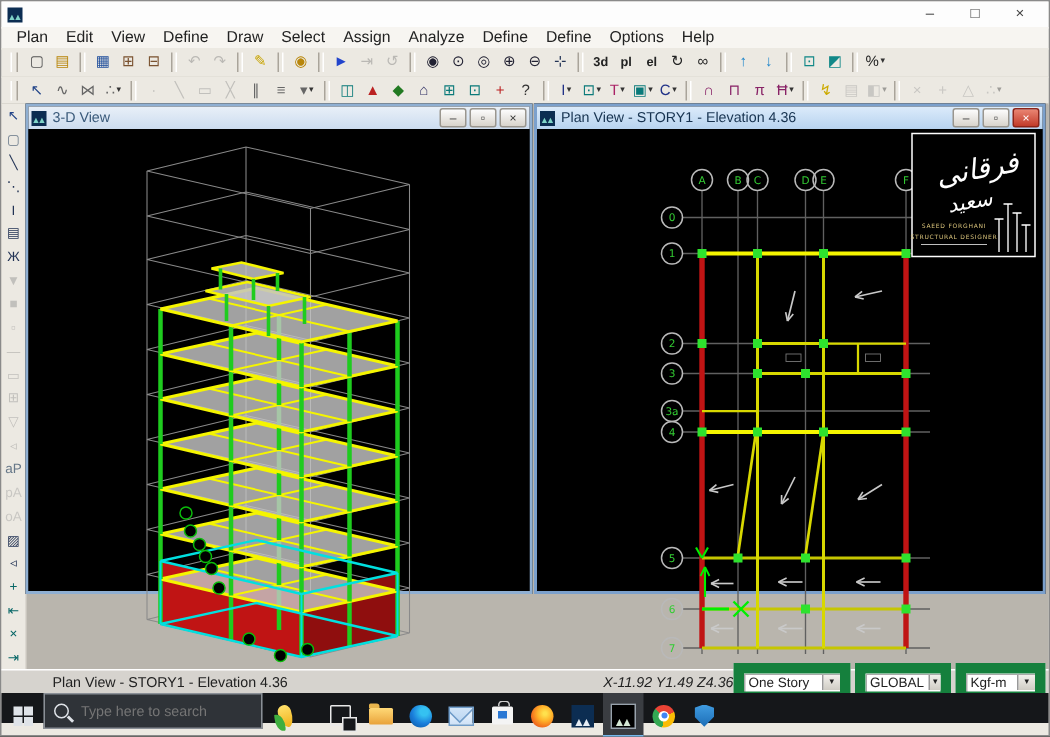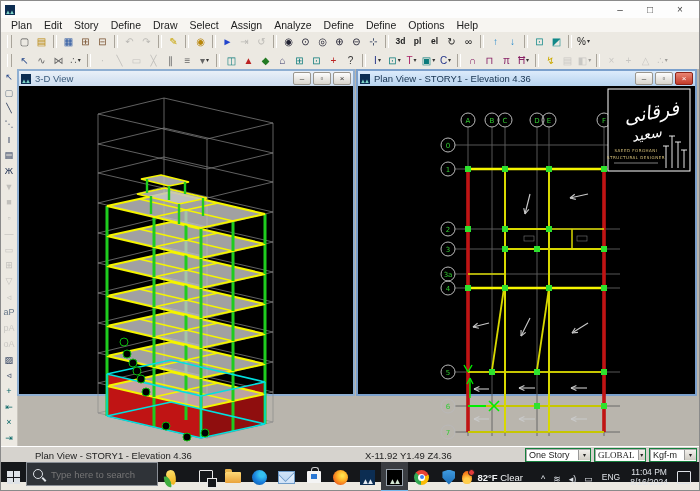--- a/index.html
+++ b/index.html
@@ -43,25 +43,25 @@
   .cbtns{margin-left:auto;display:flex;gap:2px;}
   .cbtns span{width:16px;height:11px;font-size:8px;line-height:11px;text-align:center;color:#333;background:linear-gradient(#fdfdfd,#d8d4cc);border:1px solid #9a968e;border-radius:2px;}
   .cbtns span.close{background:linear-gradient(#ea8573,#c23b2a);color:#fff;border-color:#8d2419;}
   .ccontent{position:absolute;top:15px;bottom:0;left:0;right:0;background:#000;}
   .cicon{width:10px;height:10px;background:#0c2d52;display:inline-flex;align-items:flex-end;justify-content:center;overflow:hidden;}
   .cicon::before{content:"▲▲";font-size:6px;line-height:5px;letter-spacing:-2px;color:#7fd4c8;margin-left:-2px;}
 
   
   #statusbar{position:absolute;top:445px;left:0;right:0;height:16px;background:#d6d3ce;border-top:1px solid #fff;display:flex;align-items:center;font-size:9.5px;color:#222;}
   #sb-left{padding-left:34px;flex:1;}
-  #sb-coords{width:160px;text-align:left;}
-  .sdrop{height:12px;background:#fff;border:1px solid #15803d;box-shadow:inset 1px 1px 0 #aaa;display:flex;align-items:center;margin-right:3px;font-size:9px;}
+  #sb-coords{width:160px;text-align:right;font-style:italic;}
+  .sdrop{height:12px;background:#fff;border:7px solid #15803d;box-shadow:inset 1px 1px 0 #aaa;display:flex;align-items:center;margin-right:3px;font-size:9px;}
   .sdrop .val{padding:0 3px;flex:1;white-space:nowrap;}
   .sdrop .darr{width:11px;height:10px;background:linear-gradient(#f2f0ec,#cfccc4);border-left:1px solid #999;font-size:6px;text-align:center;line-height:10px;}
-  #drop-story{width:64px;}#drop-csys{width:50px;font-family:Liberation Serif, serif;}#drop-units{width:46px;margin-right:2px;}
+  #drop-story{width:64px;}#drop-csys{width:50px;}#drop-units{width:46px;margin-right:2px;}
 
   
   #taskbar{position:absolute;top:461px;left:0;right:0;height:20px;background:#15171a;display:flex;align-items:flex-start;color:#dfe3e8;}
   #start-btn{width:28px;height:30px;display:flex;align-items:center;justify-content:center;}
   .i-start{width:13px;height:13px;background:linear-gradient(#dfe3e8,#dfe3e8) 0 0/6px 6px no-repeat,linear-gradient(#dfe3e8,#dfe3e8) 7px 0/6px 6px no-repeat,linear-gradient(#dfe3e8,#dfe3e8) 0 7px/6px 6px no-repeat,linear-gradient(#dfe3e8,#dfe3e8) 7px 7px/6px 6px no-repeat;}
   #searchbox{width:132px;height:22px;background:#2f3338;border:1px solid #8a8f96;display:flex;align-items:center;padding:0 6px;}
   #searchbox input{background:transparent;border:none;outline:none;color:#cfd4da;font-size:9.5px;width:100%;font-family:"Liberation Sans",sans-serif;}
   .i-search{width:8px;height:8px;border:1.6px solid #dfe3e8;border-radius:50%;position:relative;margin-right:6px;flex:none;}
   .i-search::after{content:"";position:absolute;width:1.8px;height:5px;background:#dfe3e8;transform:rotate(-45deg);right:-2.5px;bottom:-3.5px;}
   #corn-wrap{width:30px;height:30px;display:flex;align-items:center;justify-content:center;}
@@ -108,21 +108,21 @@
     <div class="win-controls">
       <span>–</span>
       <span>□</span>
       <span>×</span>
     </div>
   </div>
 
   <div id="menubar">
       <span class="menu-item">Plan</span>
       <span class="menu-item">Edit</span>
-      <span class="menu-item">Story</span>
+      <span class="menu-item">View</span>
       <span class="menu-item">Define</span>
       <span class="menu-item">Draw</span>
       <span class="menu-item">Select</span>
       <span class="menu-item">Assign</span>
       <span class="menu-item">Analyze</span>
       <span class="menu-item">Define</span>
       <span class="menu-item">Define</span>
       <span class="menu-item">Options</span>
       <span class="menu-item">Help</span>
     </div>
@@ -775,26 +775,15 @@
         <div class="tapp active">
           <span class="i-etabsimg"></span>
         </div>
         <div class="tapp">
           <span class="i-chrome"></span>
         </div>
         <div class="tapp">
           <span class="i-shield"></span>
         </div>
       </div>
-    <div id="tray">
-      <span class="i-flame"></span>
-      <span id="weather-text"><b>82°F</b> <span>Clear</span></span>
-      <span id="tray-glyphs"><span class="tray-glyph">^</span><span class="tray-glyph">≋</span><span class="tray-glyph">◂)</span><span class="tray-glyph">▭</span></span>
-      <span id="lang">ENG</span>
-      <div id="clock">
-        <div>11:04 PM</div>
-        <div>8/16/2024</div>
-      </div>
-      <span class="i-notif"></span>
-    </div>
   </div>
 
 </div>
 
 </body></html>

